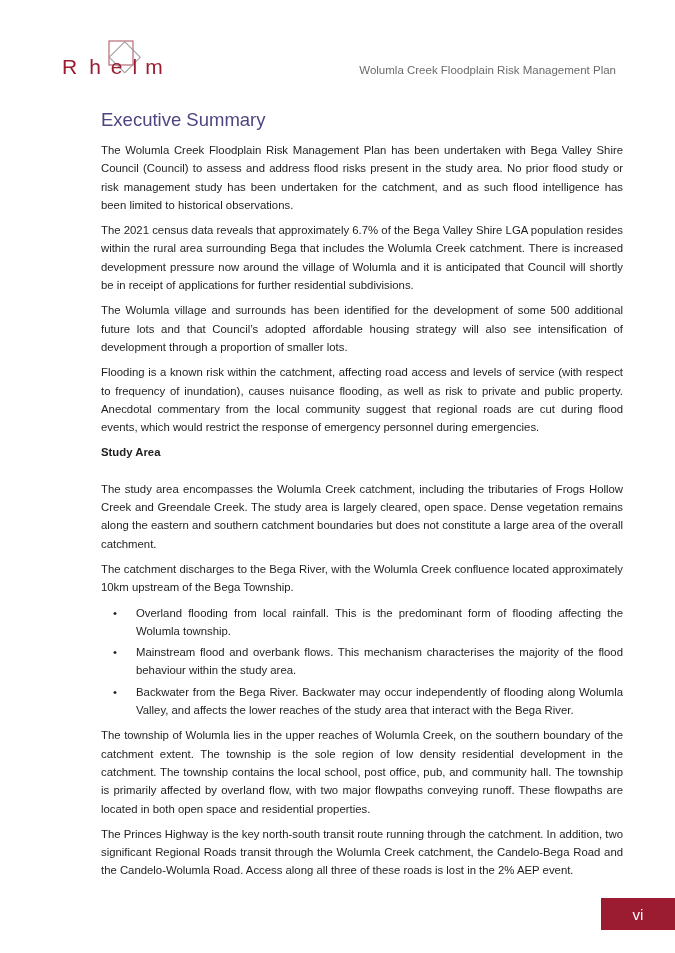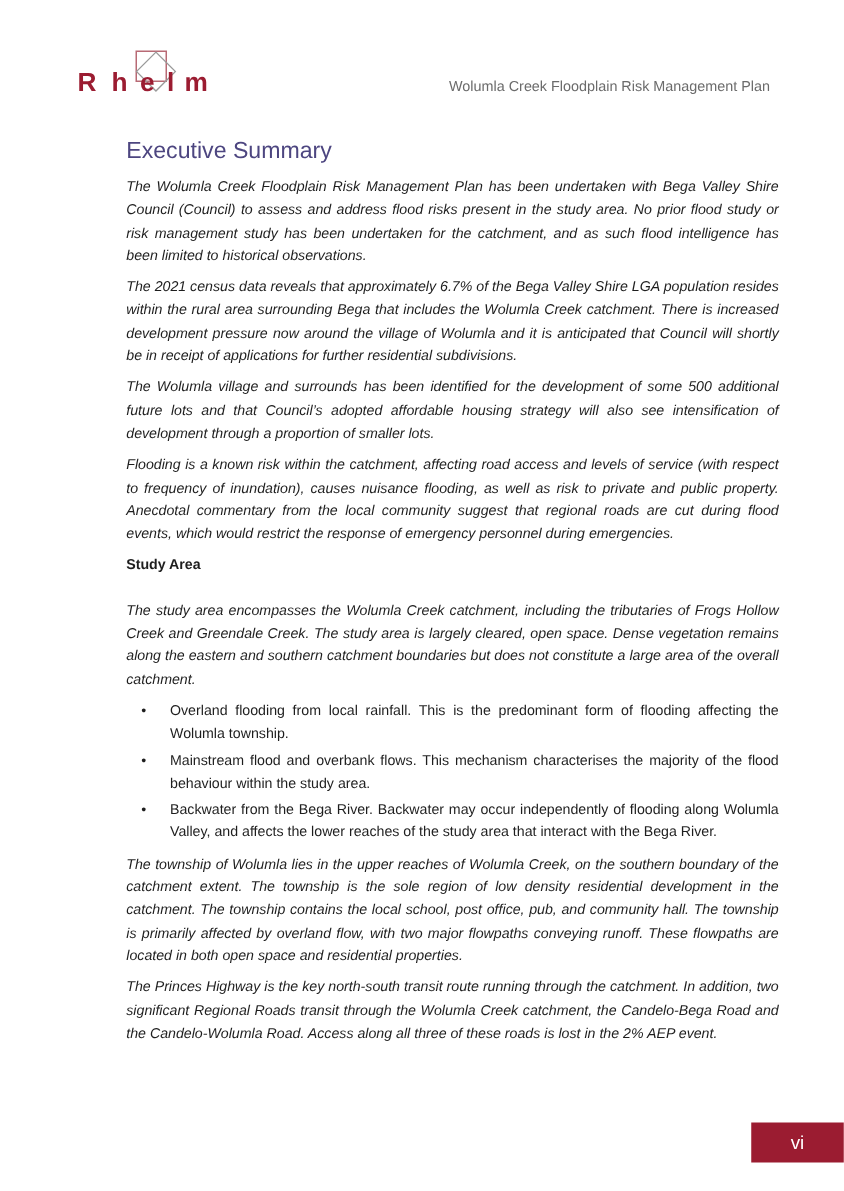--- a/index.html
+++ b/index.html
@@ -1,27 +1,27 @@
 <!DOCTYPE html>
 <html><head>
 <meta charset="utf-8">
 <style>
   html, body { margin: 0; padding: 0; background: #ffffff; }
   body { width: 675px; height: 953px; position: relative; overflow: hidden;
          font-family: "Liberation Sans", "DejaVu Sans", sans-serif; color: #1a1a1a; }
   .logo { position: absolute; left: 60px; top: 36px; width: 120px; height: 44px; }
   .logo svg { position: absolute; left: 0; top: 0; }
   .logo-text { position: absolute; left: 2px; top: 19px; font-family: "Liberation Sans", sans-serif;
-               font-weight: bold; font-size: 21px; color: #9b1c31; letter-spacing: 0; white-space: nowrap; }
+               font-weight: normal; font-size: 21px; color: #9b1c31; letter-spacing: 0; white-space: nowrap; }
   .logo-text span { display: inline-block; }
   .header-title { position: absolute; right: 59px; top: 64px; font-size: 11.5px; color: #6b6b6b; }
   .content { position: absolute; left: 101px; top: 108px; width: 522px; }
   h1 { font-family: "Liberation Sans", sans-serif; font-weight: normal; font-size: 18.5px;
        color: #4d4680; margin: 0 0 9px 0; line-height: 24px; }
-  p { margin: 0 0 7px 0; font-size: 11.35px; line-height: 18.3px; text-align: justify; color: #1e1e1e; font-style: italic; }
+  p { margin: 0 0 7px 0; font-size: 11.35px; line-height: 18.3px; text-align: justify; color: #1e1e1e; }
   h2 { margin: 0 0 18px 0; font-size: 11.35px; line-height: 18.3px; font-weight: bold; color: #1e1e1e; }
   ul { list-style: none; margin: 0 0 7px 0; padding: 0; }
   li { position: relative; padding-left: 35px; font-size: 11.35px; line-height: 18.3px;
        text-align: justify; margin-bottom: 3px; color: #1e1e1e; }
   li .bullet { position: absolute; left: 12px; top: 0; }
   .page-num { position: absolute; left: 601px; top: 898px; width: 74px; height: 32px; background: #9b1c31;
               color: #ffffff; font-size: 15px; display: flex; align-items: center; justify-content: center; }
 </style>
 </head>
 <body>
@@ -41,20 +41,21 @@
 <div class="content">
   <h1>Executive Summary</h1>
 
   <p>The Wolumla Creek Floodplain Risk Management Plan has been undertaken with Bega Valley Shire Council (Council) to assess and address flood risks present in the study area. No prior flood study or risk management study has been undertaken for the catchment, and as such flood intelligence has been limited to historical observations.</p>
   <p>The 2021 census data reveals that approximately 6.7% of the Bega Valley Shire LGA population resides within the rural area surrounding Bega that includes the Wolumla Creek catchment. There is increased development pressure now around the village of Wolumla and it is anticipated that Council will shortly be in receipt of applications for further residential subdivisions.</p>
   <p>The Wolumla village and surrounds has been identified for the development of some 500 additional future lots and that Council’s adopted affordable housing strategy will also see intensification of development through a proportion of smaller lots.</p>
   <p>Flooding is a known risk within the catchment, affecting road access and levels of service (with respect to frequency of inundation), causes nuisance flooding, as well as risk to private and public property. Anecdotal commentary from the local community suggest that regional roads are cut during flood events, which would restrict the response of emergency personnel during emergencies.</p>
 
   <h2>Study Area</h2>
   <p>The study area encompasses the Wolumla Creek catchment, including the tributaries of Frogs Hollow Creek and Greendale Creek. The study area is largely cleared, open space. Dense vegetation remains along the eastern and southern catchment boundaries but does not constitute a large area of the overall catchment.</p>
+  <p>The catchment discharges to the Bega River, with the Wolumla Creek confluence located approximately 10km upstream of the Bega Township.</p>
 
   <ul>
     <li>
       <span class="bullet">•</span>
       <span>Overland flooding from local rainfall. This is the predominant form of flooding affecting the Wolumla township.</span>
     </li>
     <li>
       <span class="bullet">•</span>
       <span>Mainstream flood and overbank flows. This mechanism characterises the majority of the flood behaviour within the study area.</span>
     </li>

